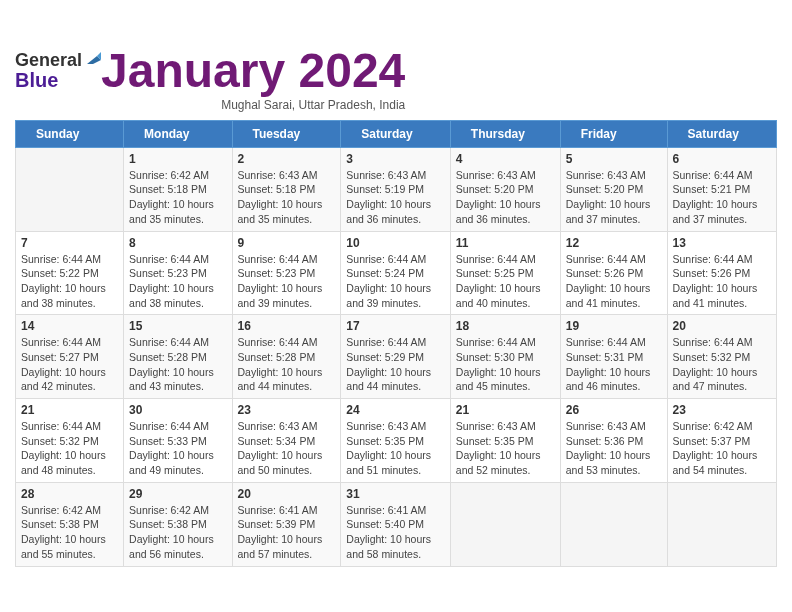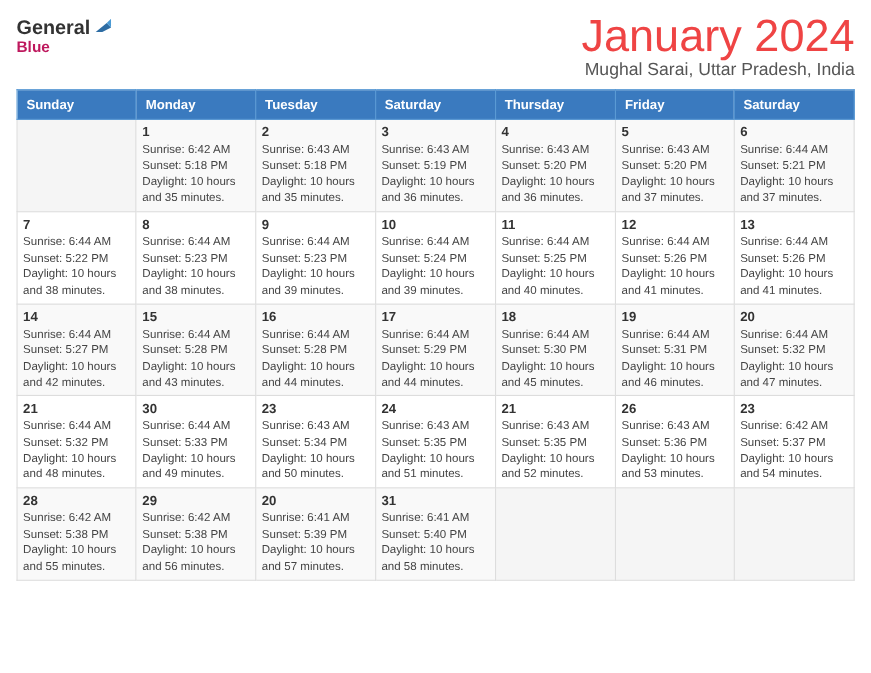--- a/index.html
+++ b/index.html
@@ -5,53 +5,53 @@
     * { box-sizing: border-box; margin: 0; padding: 0; }
     body {
       font-family: Arial, sans-serif;
       background: #fff;
       width: 792px;
       min-height: 612px;
       padding: 10px 15px;
     }
     .header-area {
       display: flex;
-      justify-content: space-between;
       align-items: flex-start;
       margin-bottom: 8px;
+      margin-top: 35px;
     }
     .logo {
       display: flex;
       flex-direction: column;
       align-items: flex-start;
       margin-top: 5px;
     }
     .title-area {
       text-align: right;
     }
     .month-year {
-      font-size: 41px;
-      font-weight: normal;
-      color: #ef4444;
+      font-size: 48px;
+      font-weight: bold;
+      color: #701a75;
       line-height: 1.1;
     }
     .location {
-      font-size: 16px;
+      font-size: 12px;
       color: #555;
     }
     .calendar {
       width: 100%;
       border-collapse: collapse;
       font-size: 11px;
     }
     .calendar thead tr th {
       background-color: #3a7abf;
       color: #fff;
       text-align: left;
-      padding: 6px 8px;
+      padding: 6px 20px;
       font-size: 12px;
       font-weight: bold;
       border: 1px solid #5a9ad4;
     }
     .calendar tbody tr td {
       vertical-align: top;
       border: 1px solid #ddd;
       padding: 4px 5px;
       width: 113px;
       min-height: 80px;
@@ -84,21 +84,21 @@
 
 <div class="header-area">
   <div class="logo">
     <div style="display:flex; align-items:center;">
       <span style="font-size:18px;font-weight:bold;color:#333;">General</span>
       <svg width="18" height="18" viewBox="0 0 18 18" style="margin-left:1px;margin-top:-4px;">
         <polygon points="4,14 14,6 18,10 10,14" fill="#2e6da4"></polygon>
         <polygon points="14,6 18,2 18,10" fill="#4a9ad4"></polygon>
       </svg>
     </div>
-    <span style="font-size:14px;font-weight:bold;color:#be185d;margin-top:-2px;">Blue</span>
+    <span style="font-size:20px;font-weight:bold;color:#4c1d95;margin-top:-2px;">Blue</span>
   </div>
   <div class="title-area">
     <div class="month-year">January 2024</div>
     <div class="location">Mughal Sarai, Uttar Pradesh, India</div>
   </div>
 </div>
 
 <table class="calendar">
   <thead>
     <tr>

